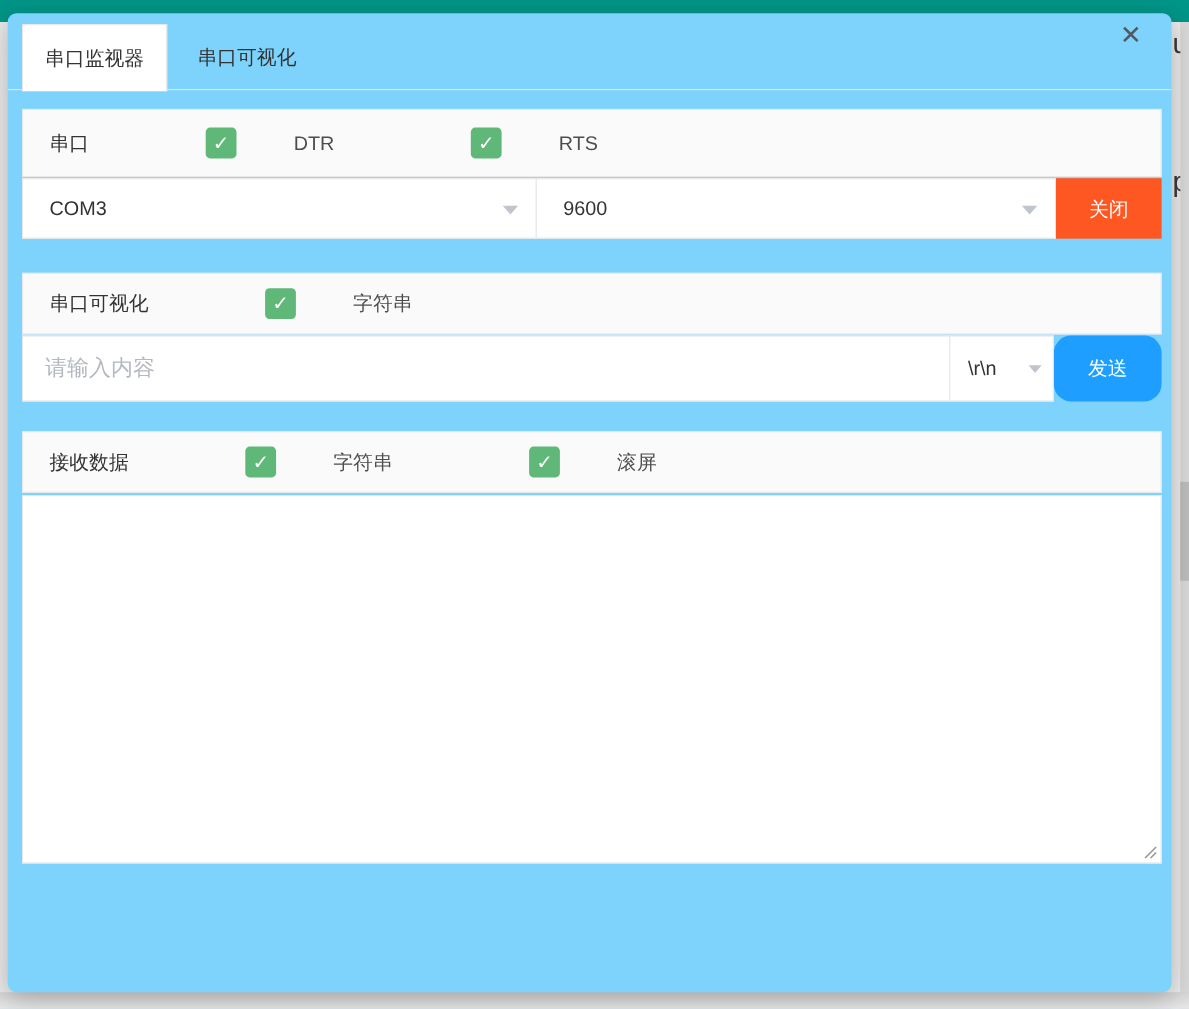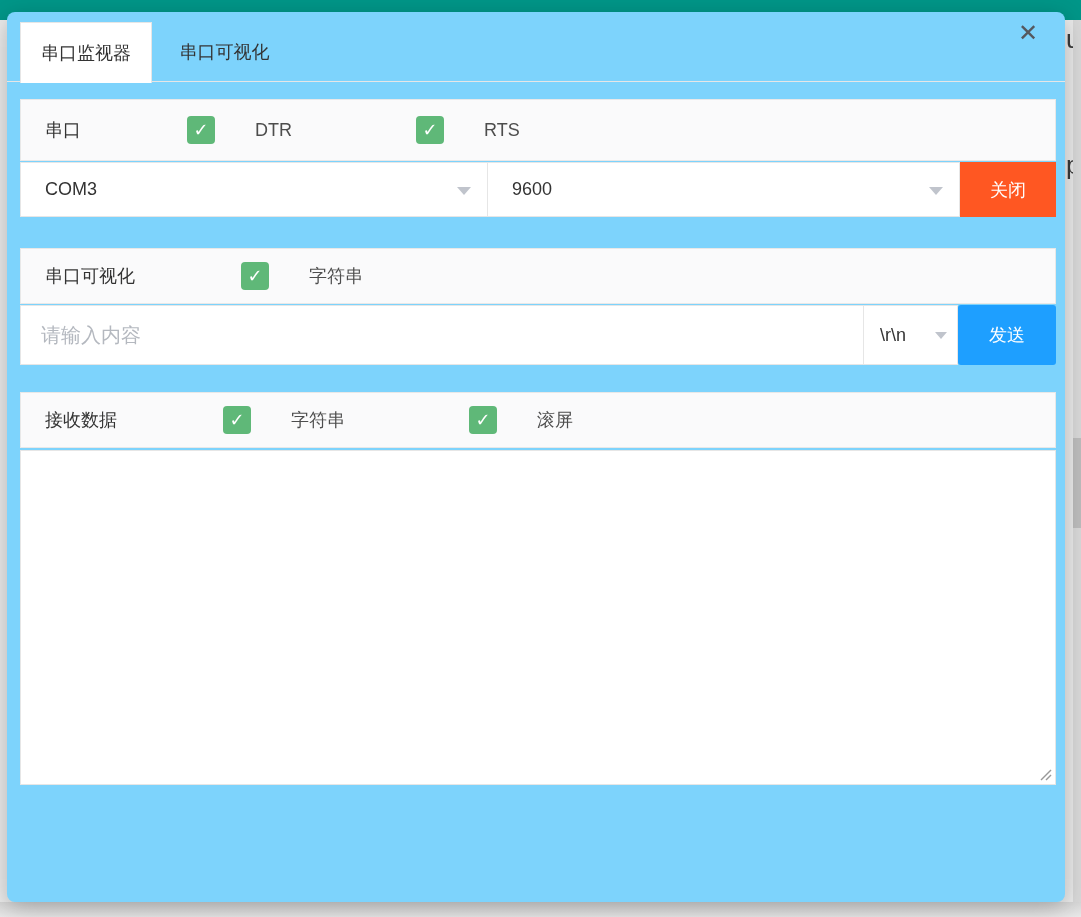--- a/index.html
+++ b/index.html
@@ -31,35 +31,35 @@
   .tab.inactive { left:145px; width:145px; }
   .close-x { position:absolute; right:22px; top:6px; width:30px; height:30px; line-height:30px;
              text-align:center; font-size:24px; color:#55585e; cursor:pointer; }
 
   
   .section-header { position:absolute; left:13px; width:1036px; height:62px; background:#fafafb;
                     border:1px solid #e8e8e8; display:flex; align-items:center; padding-left:24px;gap:40px; }
   .section-title { font-size:18px; color:#333; }
   .cb { width:28px; height:28px; background:#5fb878; border-radius:4px; color:#fff; font-size:18px;
         display:flex; align-items:center; justify-content:center; cursor:pointer; flex:none; }
-  .cb-label { font-size:18px; color:#4d4d4d; }
+  .cb-label { font-size:18px; color:#4d4d4d; margin-left:12px; }
   .gap26 { width:26px; flex:none; } .gap44 { width:44px; flex:none; }
 
   .row { position:absolute; left:13px; width:1036px; display:flex; }
   .selectbox { position:relative; border:1px solid #e6e6e6; background:#fff; height:55px;
                display:flex; align-items:center; padding:0 40px 0 24px; font-size:18px; color:#333;
                cursor:pointer; }
   .selectbox + .selectbox { margin-left:-1px; }
   .caret { position:absolute; right:16px; top:50%; margin-top:-3px; width:0; height:0;
            border-left:7px solid transparent; border-right:7px solid transparent;
            border-top:8px solid #c0c4cc; }
   .btn { border:none; font-size:18px; color:#fff; cursor:pointer;
          display:flex; align-items:center; justify-content:center; }
   .btn-orange { background:#ff5722; }
-  .btn-blue { background:#1e9fff; border-radius:3px; }
+  .btn-blue { background:#1e9fff; border-radius:16px; }
 
   .text-input { border:1px solid #e6e6e6; height:60px; font-size:20px; color:#333; padding:0 20px;
                 outline:none; flex:1; font-family:"Liberation Sans","DejaVu Sans",sans-serif; }
   .text-input::placeholder { color:#b4b8bf; }
 
   .log-area { position:absolute; left:13px; top:438px; width:1036px; height:335px;
               border:1px solid #e6e6e6; background:#fff; padding:16px 20px; font-size:17px;
               color:#333; overflow:auto; }
   .log-line .mono { font-family:"DejaVu Sans Mono","Liberation Mono",monospace; margin-left:8px;
                     font-size:17px; color:#333; }

